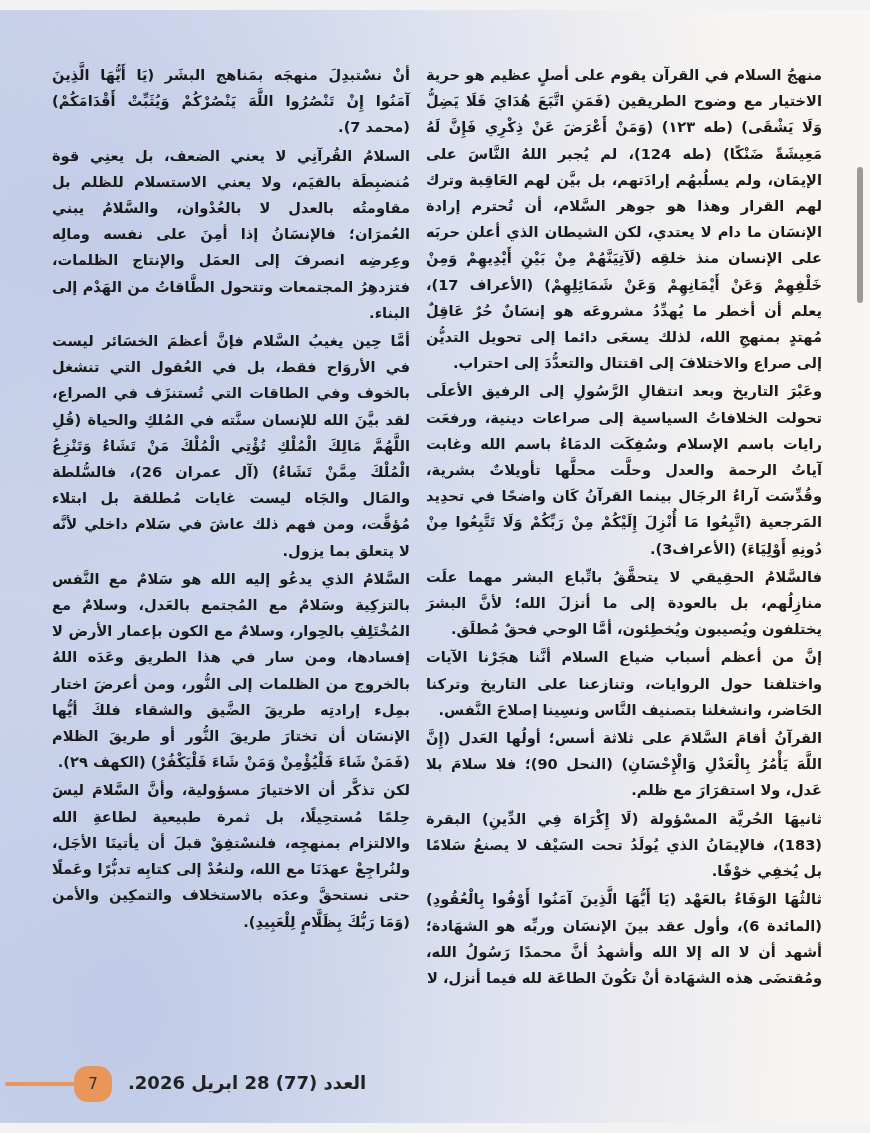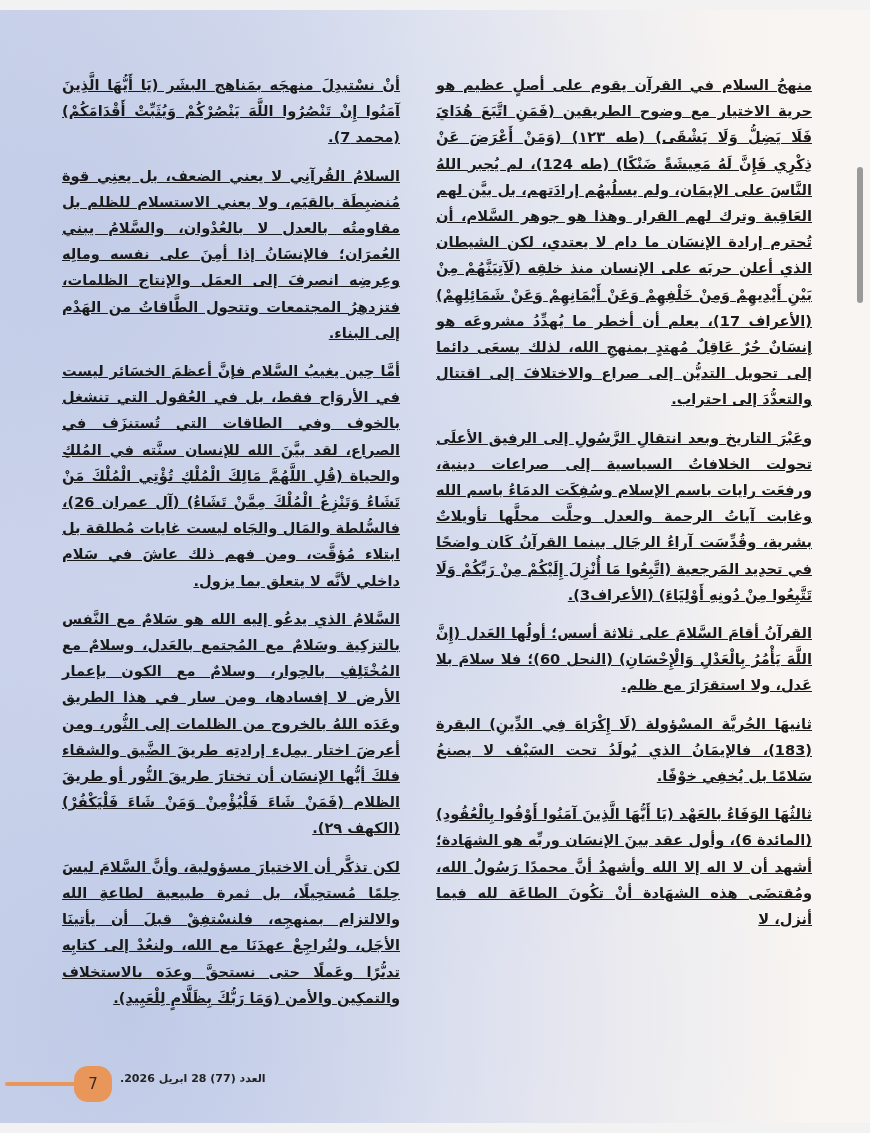--- a/index.html
+++ b/index.html
@@ -15,52 +15,54 @@
       radial-gradient(ellipse at 15% 90%, rgba(185,198,230,0.8) 0%, rgba(205,212,235,0.5) 35%, rgba(255,255,255,0) 65%),
       radial-gradient(ellipse at 50% 50%, rgba(215,220,238,0.6) 0%, rgba(255,255,255,0) 55%),
       linear-gradient(90deg, #cfd6ea 0%, #dfe2ef 30%, #eeeef3 50%, #f6f3f1 70%, #f8f5f2 100%);
   }
   .col {
     position:absolute; top:50px; direction:rtl; text-align:justify;
     text-align-last:right;
     font-family:"DejaVu Sans", sans-serif;
     font-weight:bold; font-size:14.6px; line-height:26.2px; color:#1a1a1a;
   }
-  .col p { margin:12px;text-decoration:underline; }
+  .col p { margin:2px; }
   .col-right { left:424px; width:400px; }
   .col-left  { left:50px;  width:362px; }
   .footer-line {
     position:absolute; left:5px; top:1072px; width:70px; height:4px;
     background:#e8965a; border-radius:2px;
   }
   .page-badge {
     position:absolute; left:74px; top:1056px; width:38px; height:36px;
     background:#e8965a; border-radius:14px;
     display:flex; align-items:center; justify-content:center;
     font-family:"DejaVu Sans", sans-serif; font-size:15px; color:#3b2a1e;
   }
   .issue-text {
-    position:absolute; left:120px; top:1062px; direction:rtl;
-    font-family:"DejaVu Sans", sans-serif; font-size:11px; font-weight:bold; color:#222;
+    position:absolute; left:128px; top:1062px; direction:rtl;
+    font-family:"DejaVu Sans", sans-serif; font-size:18px; font-weight:bold; color:#222;
     white-space:nowrap;
   }
   .scrollbar-thumb {
     position:absolute; left:857px; top:167px; width:6px; height:136px;
     background:#9a9a9a; border-radius:3px;
   }
 </style>
 </head>
 <body>
 
 <div class="page">
 
   <div class="col col-right">
     <p>منهجُ السلام في القرآن يقوم على أصلٍ عظيم هو حرية الاختيار مع وضوح الطريقين (فَمَنِ اتَّبَعَ هُدَايَ فَلَا يَضِلُّ وَلَا يَشْقَى) (طه ١٢٣) (وَمَنْ أَعْرَضَ عَنْ ذِكْرِي فَإِنَّ لَهُ مَعِيشَةً ضَنْكًا) (طه 124)، لم يُجبر اللهُ النَّاسَ على الإيمَان، ولم يسلُبهُم إرادَتهم، بل بيَّن لهم العَاقِبة وترك لهم القرار وهذا هو جوهر السَّلام، أن تُحترم إرادة الإنسَان ما دام لا يعتدي، لكن الشيطان الذي أعلن حربَه على الإنسان منذ خلقِه (لَآتِيَنَّهُمْ مِنْ بَيْنِ أَيْدِيهِمْ وَمِنْ خَلْفِهِمْ وَعَنْ أَيْمَانِهِمْ وَعَنْ شَمَائِلِهِمْ) (الأعراف 17)، يعلم أن أخطر ما يُهدِّدُ مشروعَه هو إنسَانٌ حُرٌ عَاقِلٌ مُهتدٍ بمنهجِ الله، لذلك يسعَى دائما إلى تحويل التديُّن إلى صراع والاختلافَ إلى اقتتال والتعدُّدَ إلى احتراب.</p>
     <p>وعَبْرَ التاريخ وبعد انتقالِ الرَّسُولِ إلى الرفيق الأعلَى تحولت الخلافاتُ السياسية إلى صراعات دينية، ورفعَت رايات باسم الإسلام وسُفِكَت الدمَاءُ باسم الله وغابت آياتُ الرحمة والعدل وحلَّت محلَّها تأويلاتٌ بشرية، وقُدِّسَت آراءُ الرجَال بينما القرآنُ كَان واضحًا في تحدِيد المَرجعية (اتَّبِعُوا مَا أُنْزِلَ إِلَيْكُمْ مِنْ رَبِّكُمْ وَلَا تَتَّبِعُوا مِنْ دُونِهِ أَوْلِيَاءَ) (الأعراف3).</p>
-    <p>القرآنُ أقامَ السَّلامَ على ثلاثة أسس؛ أولُها العَدل (إِنَّ اللَّهَ يَأْمُرُ بِالْعَدْلِ وَالْإِحْسَانِ) (النحل 60)؛ فلا سلامَ بلا عَدل، ولا استقرَارَ مع ظلم.</p>
+    <p>فالسَّلامُ الحقِيقي لا يتحقَّقُ باتِّباع البشر مهما علَت منازِلُهم، بل بالعودة إلى ما أنزلَ الله؛ لأنَّ البشرَ يختلفون ويُصيبون ويُخطِئون، أمَّا الوحي فحقٌ مُطلَق.</p>
+    <p>إنَّ من أعظم أسباب ضياع السلام أنَّنا هجَرْنا الآيات واختلفنا حول الروايات، وتنازعنا على التاريخ وتركنا الحَاضر، وانشغلنا بتصنيف النَّاس ونسِينا إصلاحَ النَّفس.</p>
+    <p>القرآنُ أقامَ السَّلامَ على ثلاثة أسس؛ أولُها العَدل (إِنَّ اللَّهَ يَأْمُرُ بِالْعَدْلِ وَالْإِحْسَانِ) (النحل 90)؛ فلا سلامَ بلا عَدل، ولا استقرَارَ مع ظلم.</p>
     <p>ثانيهَا الحُريَّة المسْؤولة (لَا إِكْرَاهَ فِي الدِّينِ) البقرة (183)، فالإيمَانُ الذي يُولَدُ تحت السَيْف لا يصنعُ سَلامًا بل يُخفِي خوْفًا.</p>
     <p>ثالثُهَا الوَفَاءُ بالعَهْد (يَا أَيُّهَا الَّذِينَ آمَنُوا أَوْفُوا بِالْعُقُودِ) (المائدة 6)، وأول عقد بينَ الإنسَان وربِّه هو الشهَادة؛ أشهد أن لا اله إلا الله وأشهدُ أنَّ محمدًا رَسُولُ الله، ومُقتضَى هذه الشهَادة أنْ تكُونَ الطاعَة لله فيما أنزل، لا</p>
   </div>
 
   <div class="col col-left">
     <p>أنْ نسْتبدِلَ منهجَه بمَناهج البشَر (يَا أَيُّهَا الَّذِينَ آمَنُوا إِنْ تَنْصُرُوا اللَّهَ يَنْصُرْكُمْ وَيُثَبِّتْ أَقْدَامَكُمْ) (محمد 7).</p>
     <p>السلامُ القُرآنِي لا يعني الضعف، بل يعنِي قوة مُنضبِطَة بالقيَم، ولا يعني الاستسلام للظلم بل مقاومتُه بالعدل لا بالعُدْوان، والسَّلامُ يبني العُمرَان؛ فالإنسَانُ إذا أمِنَ على نفسه ومالِه وعِرضِه انصرفَ إلى العمَل والإنتاج الظلمات، فتزدهِرُ المجتمعات وتتحول الطَّاقاتُ من الهَدْم إلى البناء.</p>
     <p>أمَّا حِين يغيبُ السَّلام فإنَّ أعظمَ الخسَائر ليست في الأروَاح فقط، بل في العُقول التي تنشغل بالخوف وفي الطاقات التي تُستنزَف في الصراع، لقد بيَّنَ الله للإنسان سنَّته في المُلكِ والحياة (قُلِ اللَّهُمَّ مَالِكَ الْمُلْكِ تُؤْتِي الْمُلْكَ مَنْ تَشَاءُ وَتَنْزِعُ الْمُلْكَ مِمَّنْ تَشَاءُ) (آل عمران 26)، فالسُّلطة والمَال والجَاه ليست غايات مُطلقة بل ابتلاء مُؤقَّت، ومن فهم ذلك عاشَ في سَلام داخلي لأنَّه لا يتعلق بما يزول.</p>
     <p>السَّلامُ الذي يدعُو إليه الله هو سَلامٌ مع النَّفس بالتزكِية وسَلامٌ مع المُجتمع بالعَدل، وسلامٌ مع المُخْتَلِفِ بالحِوار، وسلامٌ مع الكون بإعمار الأرض لا إفسادها، ومن سار في هذا الطريق وعَدَه اللهُ بالخروج من الظلمات إلى النُّور، ومن أعرضَ اختار بمِلء إرادتِه طريقَ الضَّيق والشقاء فلكَ أيُّها الإنسَان أن تختارَ طريقَ النُّور أو طريقَ الظلام (فَمَنْ شَاءَ فَلْيُؤْمِنْ وَمَنْ شَاءَ فَلْيَكْفُرْ) (الكهف ٢٩).</p>
     <p>لكن تذكَّر أن الاختيارَ مسؤولية، وأنَّ السَّلامَ ليسَ حِلمًا مُستحِيلًا، بل ثمرة طبيعية لطاعةِ الله والالتزام بمنهجِه، فلنسْتفِقْ قبلَ أن يأتينَا الأجَل، ولنُراجِعْ عهدَنَا مع الله، ولنعُدْ إلى كتابِه تدبُّرًا وعَملًا حتى نستحقَّ وعدَه بالاستخلاف والتمكِين والأمن (وَمَا رَبُّكَ بِظَلَّامٍ لِلْعَبِيدِ).</p>

